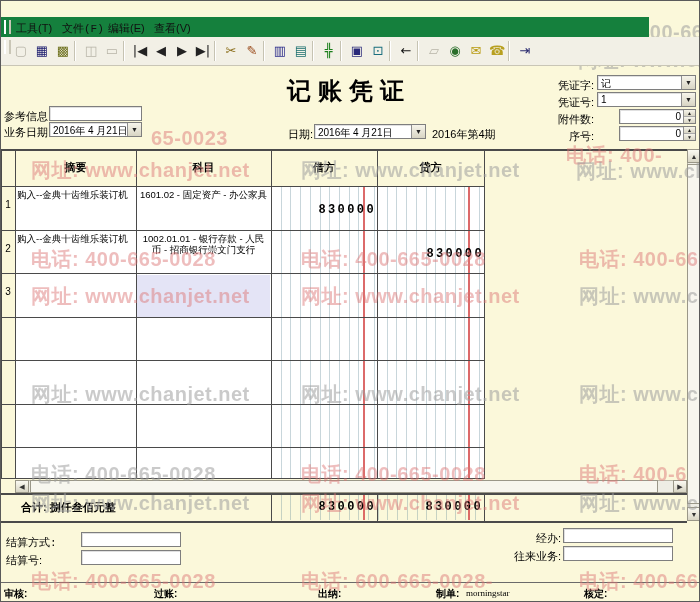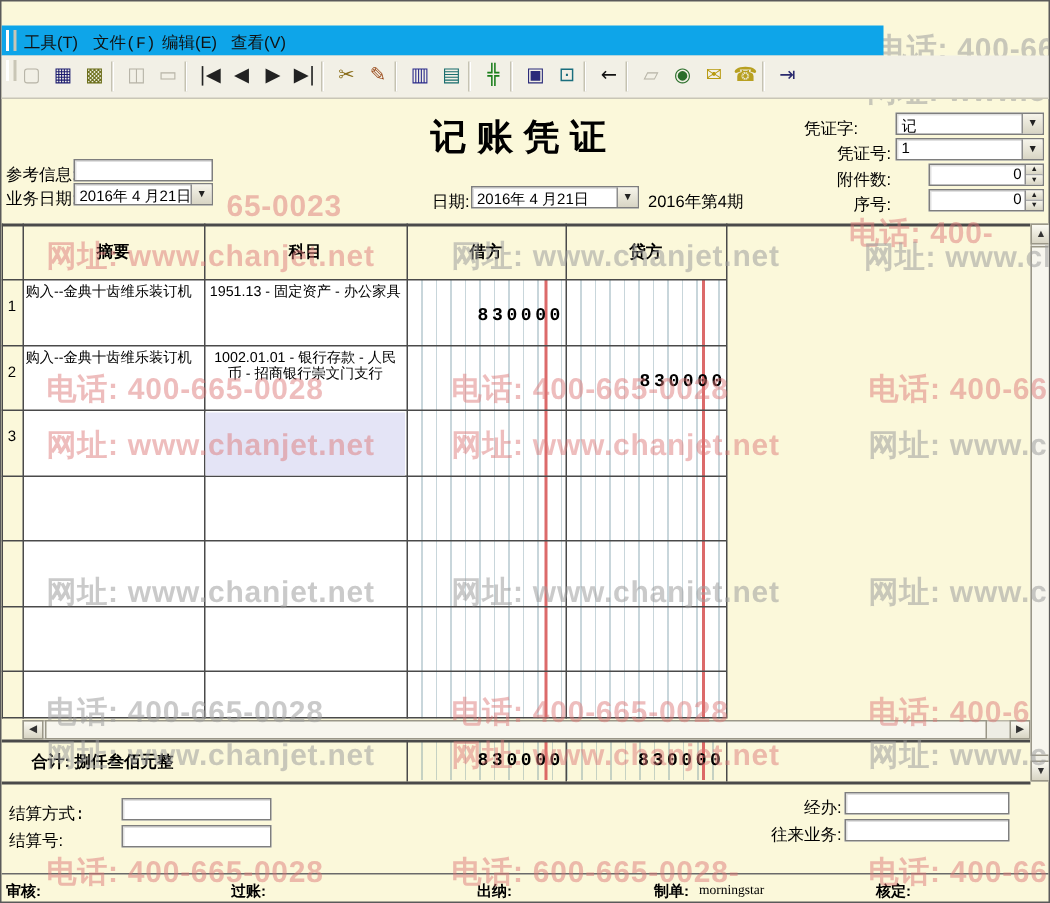--- a/index.html
+++ b/index.html
@@ -9,21 +9,21 @@
   
   #titlebar{left:0;top:0;width:700px;height:16px;background:linear-gradient(180deg,#6aa3e4,#2a6cc4);
             color:#fff;font-size:10px;font-weight:bold;z-index:8;}
   #titlebar .ttl{position:absolute;left:18px;top:2px;}
   .appicon{position:absolute;left:3px;top:2px;width:12px;height:12px;background:#d23a2a;border:1px solid #7a1a10;box-sizing:border-box;}
   .appicon::after{content:"";position:absolute;left:2px;top:2px;width:4px;height:6px;background:#fff;}
   .winbtn{position:absolute;top:2px;width:28px;height:12px;font-size:8px;line-height:11px;text-align:center;
           color:#333;background:linear-gradient(180deg,#fdfdfd,#cfd8e2);border:1px solid #8aa0b8;border-radius:2px;box-sizing:border-box;}
   #btn-close{background:linear-gradient(180deg,#f0876f,#c83a28);color:#fff;border-color:#8a2a1a;}
   
-  #menubar{left:0;top:16px;width:588px;height:20px;background:#0ea5e9;border-bottom:1px solid #d9d6c6;z-index:7;}
+  #menubar{left:0;top:16px;width:648px;height:20px;background:#15803d;border-bottom:1px solid #d9d6c6;z-index:7;}
   .menuitem{position:absolute;top:4px;font-size:11px;color:#111;}
   #toolbar{left:0;top:36px;width:700px;height:28px;background:#f2f0e6;border-bottom:1px solid #c9c6b6;z-index:7;}
   .tbtn{position:absolute;top:4px;width:20px;height:20px;font-size:13px;line-height:19px;text-align:center;
         font-family:"DejaVu Sans",sans-serif;}
   .tsep{position:absolute;top:4px;width:1px;height:20px;background:#c6c3b2;border-right:1px solid #fff;}
   .grip{position:absolute;left:3px;top:3px;width:3px;height:14px;border-left:2px solid #fff;border-right:2px solid #c9c6b6;}
   
   .wm{position:absolute;font-size:20px;letter-spacing:.5px;white-space:nowrap;z-index:6;pointer-events:none;font-weight:bold;}
   .wm.gray{color:rgba(158,158,158,.55);}
   .wm.pink{color:rgba(220,118,118,.48);}
@@ -124,21 +124,21 @@
     <span class="combo-btn">▼</span>
   </div>
 
   <div class="lbl" style="left:287px;top:126px;">日期:</div>
   <div class="field" style="left:313px;top:123px;width:112px;height:15px;">
     <span class="val">2016年 4 月21日</span>
     <span class="combo-btn">▼</span>
   </div>
   <div class="lbl" style="left:431px;top:126px;">2016年第4期</div>
 
-  <div class="lbl" style="left:531px;top:77px;width:40px;text-align:right;">凭证字:</div>
+  <div class="lbl" style="left:553px;top:77px;width:40px;text-align:right;">凭证字:</div>
   <div class="field" style="left:596px;top:74px;width:99px;height:15px;">
     <span class="val">记</span>
     <span class="combo-btn">▼</span>
   </div>
   <div class="lbl" style="left:553px;top:94px;width:40px;text-align:right;">凭证号:</div>
   <div class="field" style="left:596px;top:91px;width:99px;height:15px;">
     <span class="val">1</span>
     <span class="combo-btn">▼</span>
   </div>
   <div class="lbl" style="left:553px;top:111px;width:40px;text-align:right;">附件数:</div>
@@ -231,21 +231,21 @@
     <div class="gline" style="left: 0px; top: 520px; width: 686px; height: 2px;"></div>
     <div class="gline" style="left: 270px; top: 492px; width: 1px; height: 28px;"></div>
     <div class="gline" style="left: 376px; top: 492px; width: 1px; height: 28px;"></div>
     <div class="gline" style="left: 483px; top: 492px; width: 1px; height: 28px;"></div>
     <div class="hdrtxt" style="left: 135px; top: 159px; width: 135px;">科目</div>
     <div class="hdrtxt" style="left: 14px; top: 159px; width: 121px;">摘要</div>
     <div class="hdrtxt" style="left: 270px; top: 159px; width: 106px;">借方</div>
     <div class="hdrtxt" style="left: 376px; top: 159px; width: 107px;">贷方</div>
     <div class="rownum" style="left: 0px; top: 198px;">1</div>
     <div class="sumcell" style="left: 15px; top: 187px; width: 119px; height: 41.5px;">购入--金典十齿维乐装订机</div>
-    <div class="acctcell" style="left: 136px; top: 187px; width: 133px; height: 41.5px;">1951.13 - 固定资产 - 办公家具</div>
+    <div class="acctcell" style="left: 136px; top: 187px; width: 133px; height: 41.5px;">1601.02 - 固定资产 - 办公家具</div>
     <div class="amt" style="left: 272px; top: 202px; width: 103px;">830000</div>
     <div class="rownum" style="left: 0px; top: 241.5px;">2</div>
     <div class="sumcell" style="left: 15px; top: 230.5px; width: 119px; height: 41.5px;">购入--金典十齿维乐装订机</div>
     <div class="acctcell" style="left: 136px; top: 230.5px; width: 133px; height: 41.5px;">1002.01.01 - 银行存款 - 人民币 - 招商银行崇文门支行</div>
     <div class="amt" style="left: 378px; top: 245.5px; width: 105px;">830000</div>
     <div class="rownum" style="left: 0px; top: 285px;">3</div>
     <div class="sumcell" style="left: 15px; top: 274px; width: 119px; height: 41.5px;"></div>
     <div class="acctcell sel" style="left: 136px; top: 274px; width: 133px; height: 41.5px;"></div>
     <div class="wm gray" style="left: 290px; top: 18px;">028</div>
     <div class="wm gray" style="left: 583px; top: 18px;">电话: 400-66</div>

